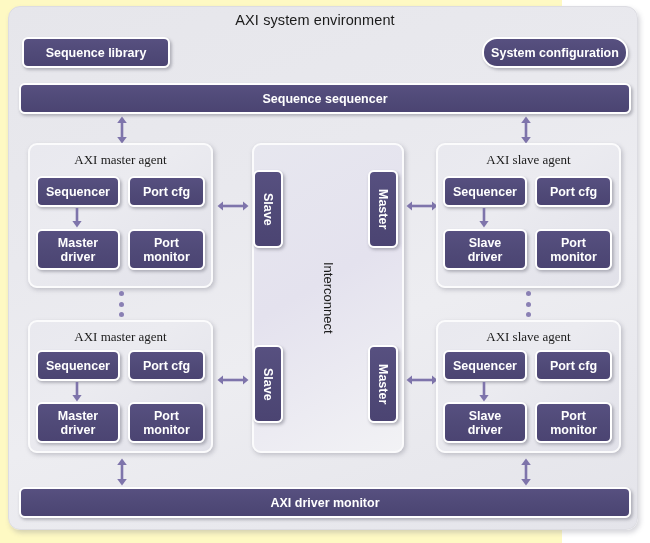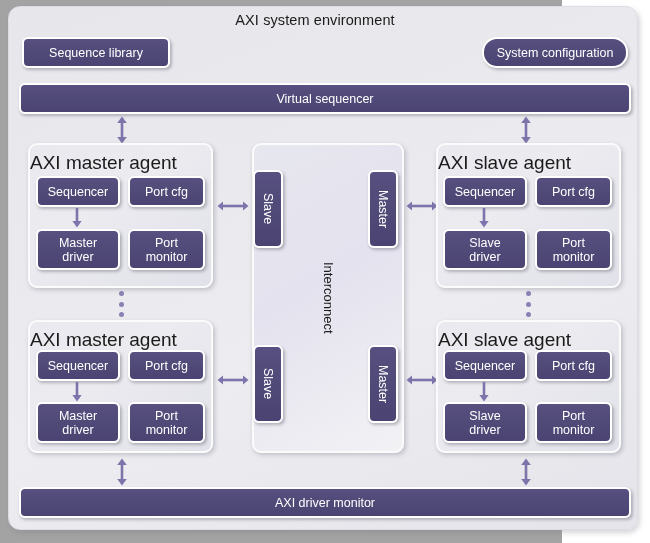--- a/index.html
+++ b/index.html
@@ -12,21 +12,21 @@
     height: 543px;
     font-family: "Liberation Sans", sans-serif;
     overflow: hidden;
   }
 
   
   #diagram {
     position: relative;
     width: 562px;
     height: 543px;
-    background: #a3a3a3;
+    background: #fef9c3;
   }
   .env-frame {
     position: absolute;
     left: 8px;
     top: 6px;
     width: 630px;
     height: 524px;
     box-sizing: border-box;
     border: 1px solid #dcdce2;
     border-radius: 12px;
@@ -46,21 +46,21 @@
 
   
   .pbox {
     position: absolute;
     box-sizing: border-box;
     background: linear-gradient(180deg, #575080 0%, #504a78 50%, #4b4472 100%);
     border: 2px solid #ffffff;
     border-radius: 6px;
     color: #ffffff;
     font-size: 12.5px;
-    font-weight: normal;
+    font-weight: bold;
     display: flex;
     align-items: center;
     justify-content: center;
     text-align: center;
     line-height: 1.12;
     box-shadow: 1.5px 2px 3px rgba(110,110,125,0.45);
   }
 
   
   .panel {
@@ -69,22 +69,24 @@
     background: linear-gradient(145deg, #e9e9ef 0%, #ebebf0 40%, #e1e1e9 100%);
     border: 2px solid #fbfbfc;
     border-radius: 9px;
     box-shadow: 1.5px 2px 4px rgba(115,115,130,0.35);
   }
   .panel-title {
     position: absolute;
     left: 0;
     top: 7px;
     width: 100%;
-    font-size: 19px;
+    text-align: center;
+    font-size: 13px;
     color: #1b1b1b;
+    font-family: Liberation Serif, serif;
   }
 
   
   .vtext {
     writing-mode: vertical-rl;
     text-orientation: mixed;
   }
   .interconnect-label {
     position: absolute;
     left: 0;
@@ -129,21 +131,21 @@
 
   <div class="pbox" style="left:22px; top:37px; width:148px; height:31px;">
     <span>Sequence library</span>
   </div>
 
   <div class="pbox" style="left:482px; top:37px; width:146px; height:31px;border-radius:15px;">
     <span>System configuration</span>
   </div>
 
   <div class="pbox" style="left:19px; top:83px; width:612px; height:31px;">
-    <span>Virtual sequencer</span>
+    <span>Sequence sequencer</span>
   </div>
 
   <svg class="arrow" style="left:114px; top:116px;" width="16" height="28">
     <defs>
       <marker id="ah-up" markerWidth="7" markerHeight="7" refX="3.5" refY="6" orient="auto">
         <path d="M0.5,6 L3.5,0 L6.5,6 Z" fill="#7e74ab"></path>
       </marker>
       <marker id="ah-dn" markerWidth="7" markerHeight="7" refX="3.5" refY="6" orient="auto">
         <path d="M0.5,6 L3.5,0 L6.5,6 Z" fill="#7e74ab"></path>
       </marker>

